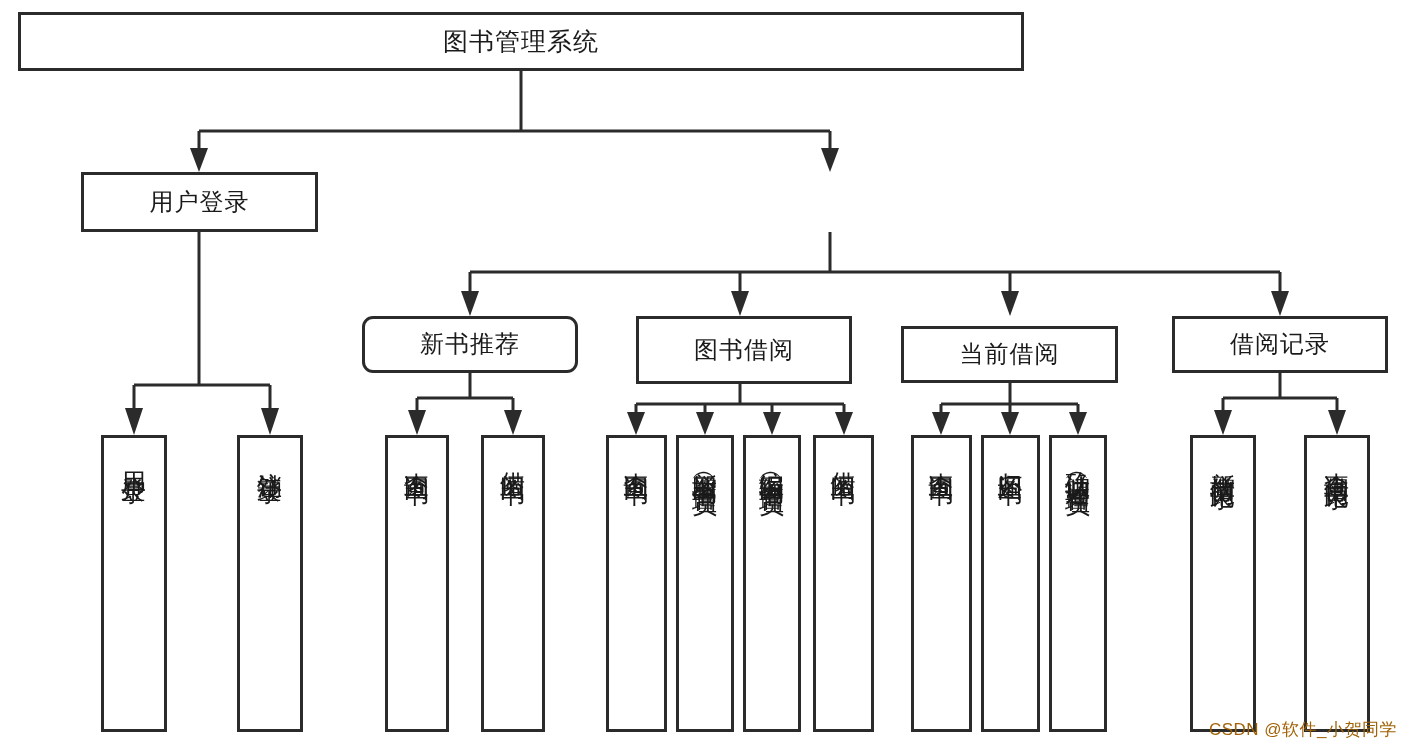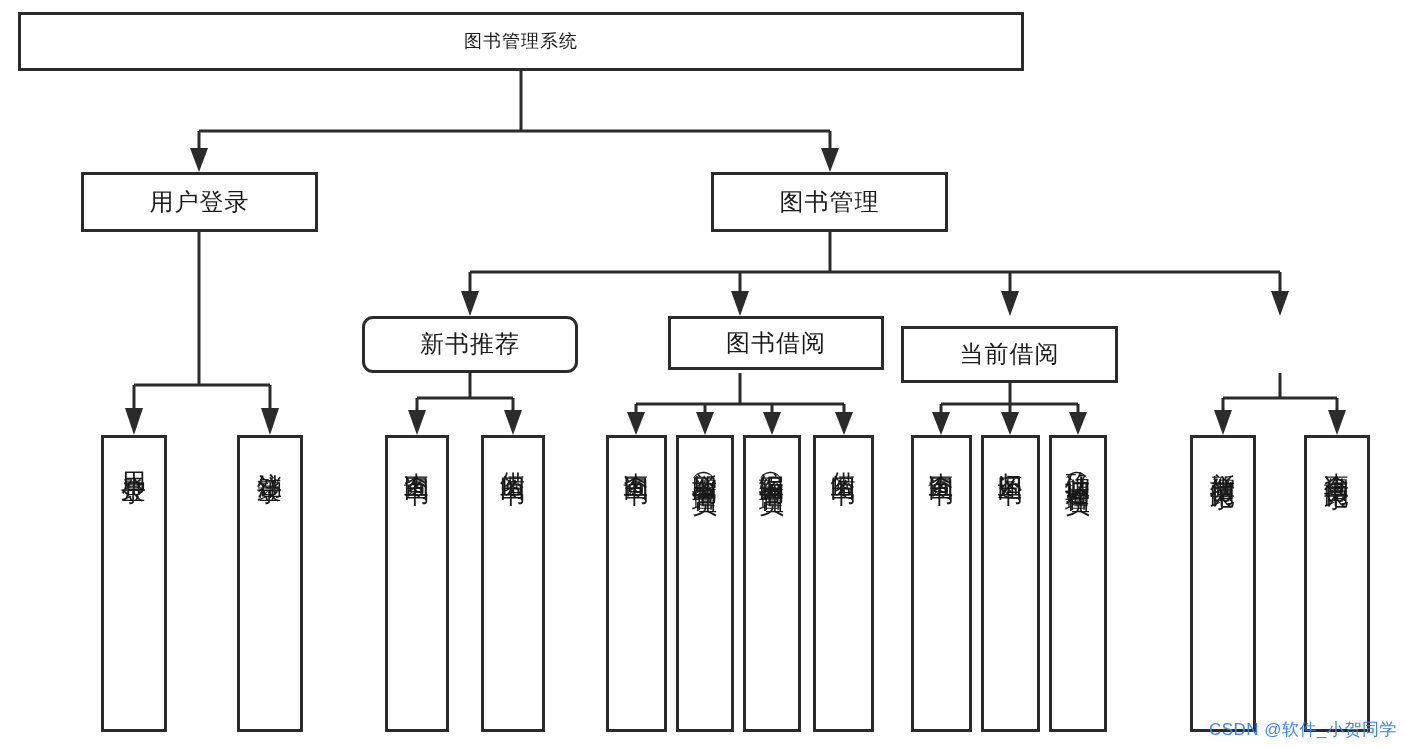--- a/index.html
+++ b/index.html
@@ -47,21 +47,21 @@
     align-items: center;
     justify-content: center;
     color: #1a1a1a;
   }
   .node.horiz {
     font-size: 24px;
     letter-spacing: 1px;
     line-height: 1.1;
   }
   .node.root {
-    font-size: 18px;
+    font-size: 25px;
   }
   
   .node.vert {
     align-items: flex-start;
     justify-content: center;
     padding-top: 14px;
   }
   .node.vert .vtext {
     writing-mode: vertical-rl;
     text-orientation: upright;
@@ -70,21 +70,21 @@
     letter-spacing: 3px;
     white-space: nowrap;
     text-align: left;
   }
   
   #watermark {
     position: absolute;
     right: 8px;
     bottom: 6px;
     font-size: 17px;
-    color: #3b82f6;
+    color: #a16207;
     letter-spacing: 0.5px;
     white-space: nowrap;
   }
 </style>
 </head>
 <body>
 
 <div id="canvas">
 
   <svg id="wires" viewBox="0 0 1405 747" xmlns="http://www.w3.org/2000/svg">
@@ -152,36 +152,36 @@
   </svg>
 
   <div class="node horiz root" style="left:18px; top:12px; width:1006px; height:59px;">
     <span>图书管理系统</span>
   </div>
 
   <div class="node horiz" style="left:81px; top:172px; width:237px; height:60px;">
     <span>用户登录</span>
   </div>
 
-  <div class="node horiz" style="left:711px; top:172px; width:237px; height:60px;">
-    <span>图书管理</span>
-  </div>
 
   <div class="node horiz" style="left:362px; top:316px; width:216px; height:57px;border-radius:11px;">
     <span>新书推荐</span>
   </div>
 
-  <div class="node horiz" style="left:668px; top:316px; width:216px; height:54px;">
+  <div class="node horiz" style="left:636px; top:316px; width:216px; height:68px;">
     <span>图书借阅</span>
   </div>
 
   <div class="node horiz" style="left:901px; top:316px; width:217px; height:57px;margin-top:10px;">
     <span>当前借阅</span>
   </div>
 
+  <div class="node horiz" style="left:1172px; top:316px; width:216px; height:57px;">
+    <span>借阅记录</span>
+  </div>
 
   <div class="node vert" style="left:101px; top:435px; width:66px; height:297px;">
     <span class="vtext">用户登录</span>
   </div>
 
   <div class="node vert" style="left:237px; top:435px; width:66px; height:297px;">
     <span class="vtext">注销登录</span>
   </div>
 
   <div class="node vert" style="left:385px; top:435px; width:64px; height:297px;">

